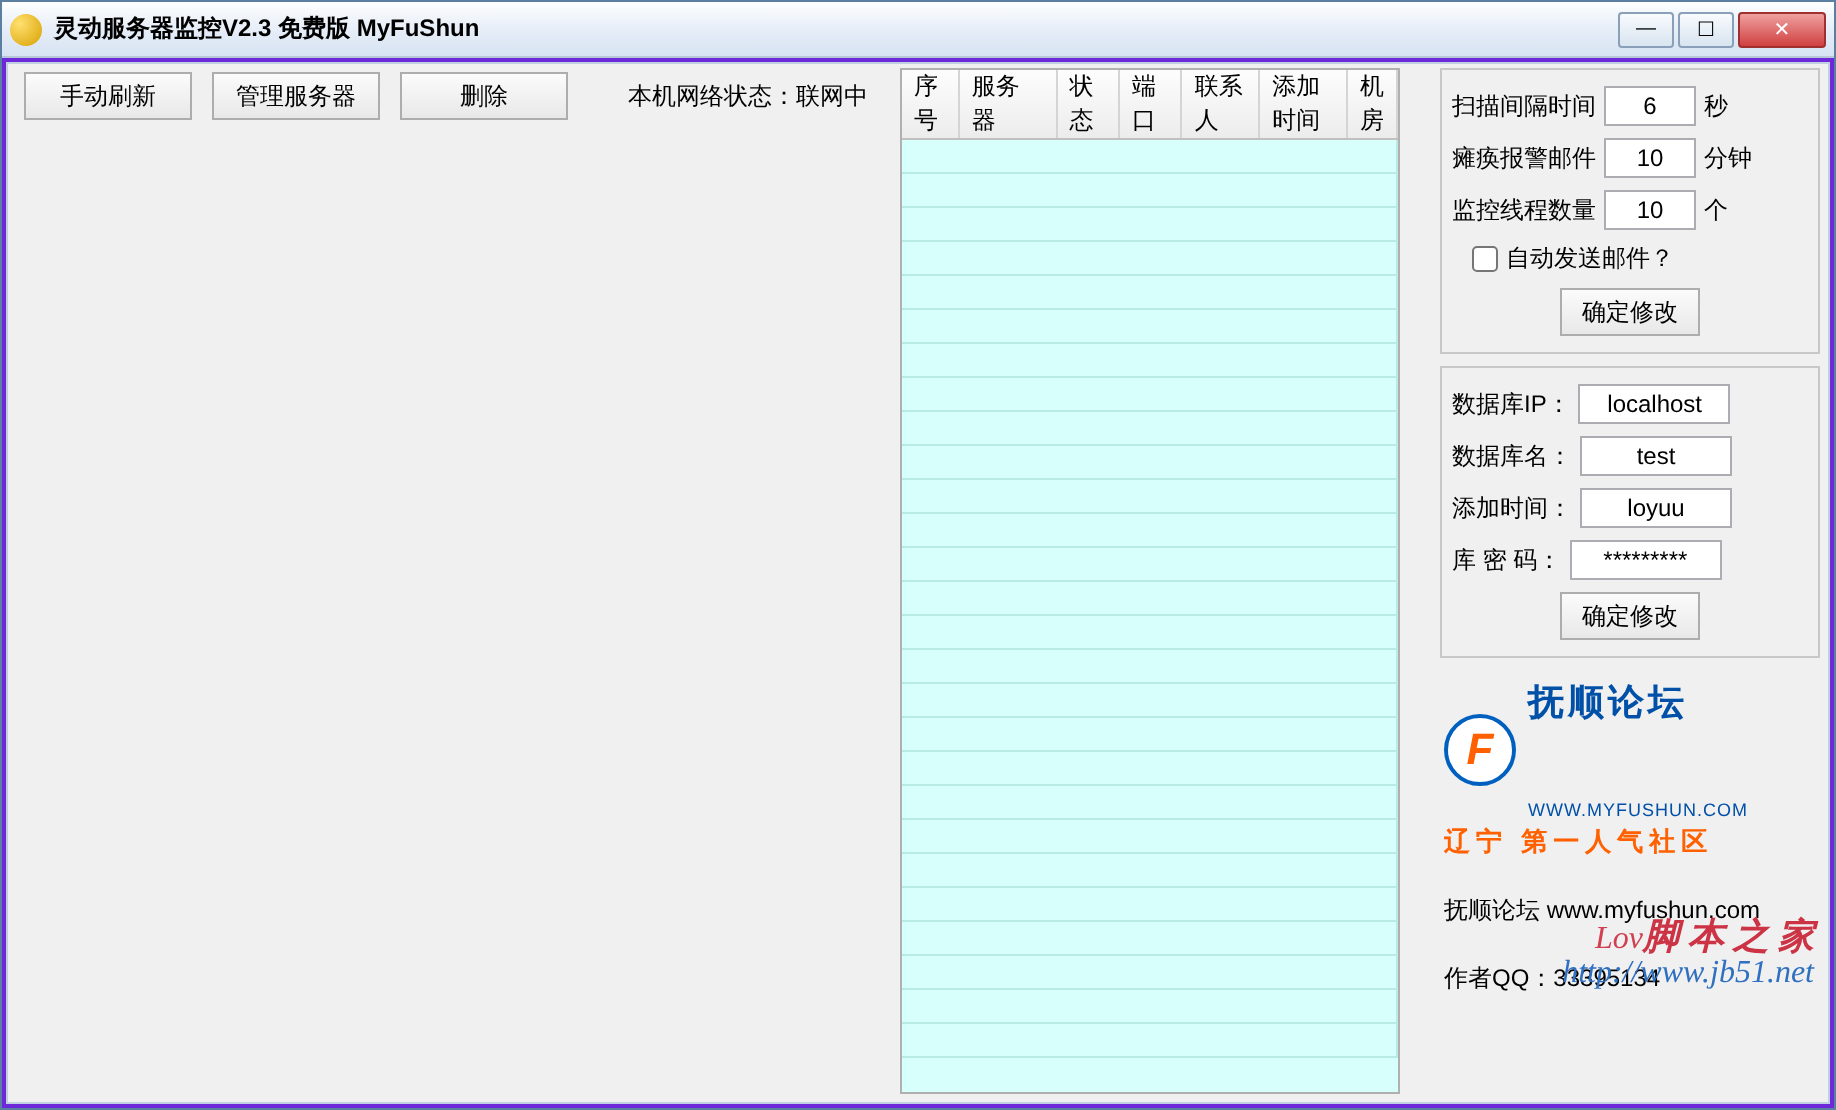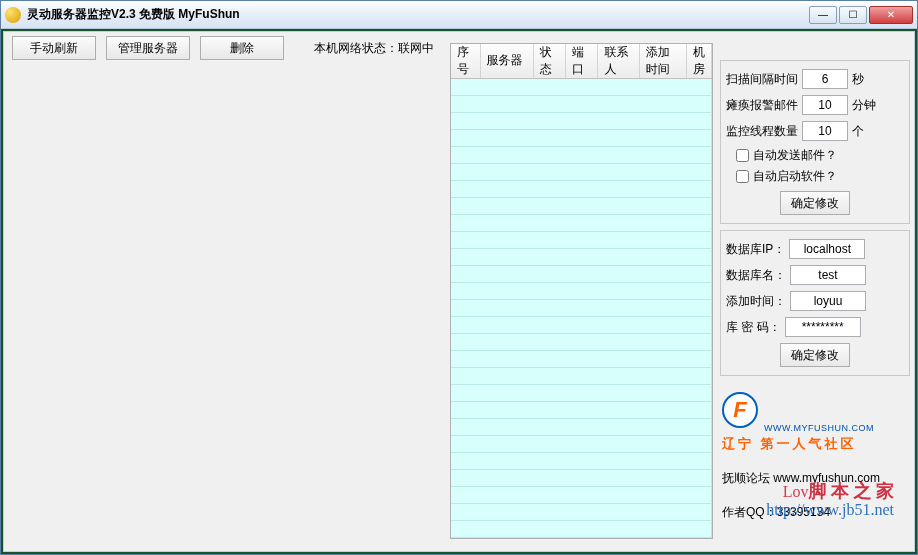--- a/index.html
+++ b/index.html
@@ -1,28 +1,28 @@
 <!DOCTYPE html>
 <html><head>
 <meta charset="utf-8">
 <style>
 * { box-sizing: border-box; margin: 0; padding: 0; }
 body { font-family: "Microsoft YaHei", SimSun, Arial, sans-serif; font-size: 12px; background: #d4e5f7; width: 918px; height: 555px; overflow: hidden; }
-.window { width: 918px; height: 555px; border: 1px solid #5a7fa0; background: #14532d; display: flex; flex-direction: column; }
+.window { width: 918px; height: 555px; border: 1px solid #5a7fa0; background: #6d28d9; display: flex; flex-direction: column; }
 .titlebar { height: 28px; background: linear-gradient(#fdfefe, #e7eef8 50%, #d6e3f3); display: flex; align-items: center; padding: 0 4px; border-bottom: 1px solid #b8c7d8; }
 .titlebar .icon { width: 16px; height: 16px; background: radial-gradient(circle at 30% 30%, #ffe070, #d8a000); border-radius: 50%; margin-right: 6px; }
 .titlebar .title { font-weight: bold; font-size: 12px; flex: 1; }
 .win-controls { display: flex; gap: 2px; }
 .win-btn { width: 28px; height: 18px; border: 1px solid #8aa0b8; border-radius: 2px; background: linear-gradient(#f8fbfe, #d8e4f0); display: flex; align-items: center; justify-content: center; font-size: 10px; cursor: pointer; }
 .win-btn.close { width: 44px; background: linear-gradient(#f0a0a0, #d04040); color: #fff; border-color: #a03030; }
 .body { flex: 1; display: flex; border: 1px solid #c0d0e0; margin: 2px; background: #f0f0f0; }
 .toolbar { height: 32px; display: flex; align-items: center; padding: 4px 8px; gap: 10px; background: #f0f0f0; }
 .toolbar button { width: 84px; height: 24px; border: 1px solid #adadad; background: linear-gradient(#fbfbfb, #e8e8e8); font-size: 12px; cursor: pointer; font-family: inherit; }
 .net-status { margin-left: 20px; font-size: 12px; }
-.content { flex: 1; display: flex; padding: 2px 4px 4px 8px; gap: 7px; overflow: hidden; align-items: center; }
+.content { flex: 1; display: flex; padding: 2px 4px 4px 8px; gap: 20px; overflow: hidden; }
 .table-wrap { flex: 1; border: 1px solid #b0b0b0; background: #d7fffb; overflow: auto; }
 table { width: 100%; border-collapse: collapse; font-size: 12px; }
 thead th { background: linear-gradient(#fdfdfd, #ececec); border-right: 1px solid #d4d4d4; border-bottom: 1px solid #c0c0c0; height: 20px; font-weight: normal; text-align: left; padding: 0 6px; }
 tbody td { border-bottom: 1px solid #b8ebe6; height: 17px; }
 .tr-row td { border-right: 1px solid #b8ebe6; }
 .right-panel { width: 190px; display: flex; flex-direction: column; gap: 6px; }
 .panel { border: 1px solid #c8c8c8; background: #f0f0f0; padding: 8px 5px; }
 .form-row { display: flex; align-items: center; margin-bottom: 6px; gap: 4px; }
 .form-row label { font-size: 12px; white-space: nowrap; }
 .form-row input[type=text], .form-row input[type=password] { border: 1px solid #abadb3; height: 20px; font-size: 12px; text-align: center; font-family: inherit; }
@@ -32,21 +32,21 @@
 .chk-row { display: flex; align-items: center; margin: 4px 0 4px 10px; gap: 4px; font-size: 12px; }
 .confirm-btn { display: block; margin: 6px auto 0; width: 70px; height: 24px; border: 1px solid #adadad; background: linear-gradient(#fbfbfb, #e8e8e8); font-size: 12px; cursor: pointer; font-family: inherit; }
 .logo-area { padding: 4px 2px 0; position: relative; }
 .logo-main { display: flex; align-items: center; gap: 6px; }
 .logo-glyph { width: 36px; height: 36px; border: 2px solid #0060c0; border-radius: 50%; display: flex; align-items: center; justify-content: center; font-weight: bold; font-style: italic; color: #ff6000; font-size: 22px; background: #fff; }
 .logo-text { display: flex; flex-direction: column; }
 .logo-text .cn { color: #0050a8; font-weight: bold; font-size: 18px; letter-spacing: 2px; }
 .logo-text .en { color: #0050a8; font-size: 9px; letter-spacing: 0.5px; margin-top: 37px; }
 .logo-sub { color: #ff6000; font-size: 13px; font-weight: bold; letter-spacing: 3px; margin-top: 2px; }
 .info-line { font-size: 12px; margin-top: 17px; }
-.watermark1, .watermark2 { position: absolute; right: 16px; font-family: "Times New Roman", serif; }
+.watermark1, .watermark2 { position: absolute; right: 3px; font-style: italic; font-family: "Times New Roman", serif; }
 .watermark1 { bottom: 18px; color: #d04050; font-size: 16px; }
 .watermark2 { bottom: 2px; color: #3070c0; font-size: 16px; }
 .wm-red { color: #cc3344; font-weight: bold; font-size: 18px; font-family: "KaiTi", serif; }
 </style>
 </head>
 <body>
 
 <div class="window">
   <div class="titlebar">
     <div class="icon"></div>
@@ -177,24 +177,20 @@
           </div>
           <div class="form-row">
             <label>监控线程数量</label>
             <input type="text" class="narrow" value="10" style="">
             <span class="unit">个</span>
           </div>
           <div class="chk-row">
             <input type="checkbox" style="">
             <span>自动发送邮件？</span>
           </div>
-          <div class="chk-row">
-            <input type="checkbox" style="">
-            <span>自动启动软件？</span>
-          </div>
           <button class="confirm-btn">确定修改</button>
         </div>
         <div class="panel">
           <div class="form-row">
             <label>数据库IP：</label>
             <input type="text" class="wide" value="localhost" style="">
           </div>
           <div class="form-row">
             <label>数据库名：</label>
             <input type="text" class="wide" value="test" style="">
@@ -206,20 +202,21 @@
           <div class="form-row">
             <label>库 密 码：</label>
             <input type="text" class="wide" value="*********" style="">
           </div>
           <button class="confirm-btn">确定修改</button>
         </div>
         <div class="logo-area">
           <div class="logo-main">
             <div class="logo-glyph">F</div>
             <div class="logo-text">
+              <span class="cn">抚顺论坛</span>
               <span class="en">WWW.MYFUSHUN.COM</span>
             </div>
           </div>
           <div class="logo-sub">辽宁 第一人气社区</div>
           <div class="info-line">抚顺论坛 www.myfushun.com</div>
           <div class="info-line">作者QQ：33395134</div>
           <div class="watermark1">
             <span>Lov</span><span class="wm-red">脚 本 之 家</span>
           </div>
           <div class="watermark2">http://www.jb51.net</div>

